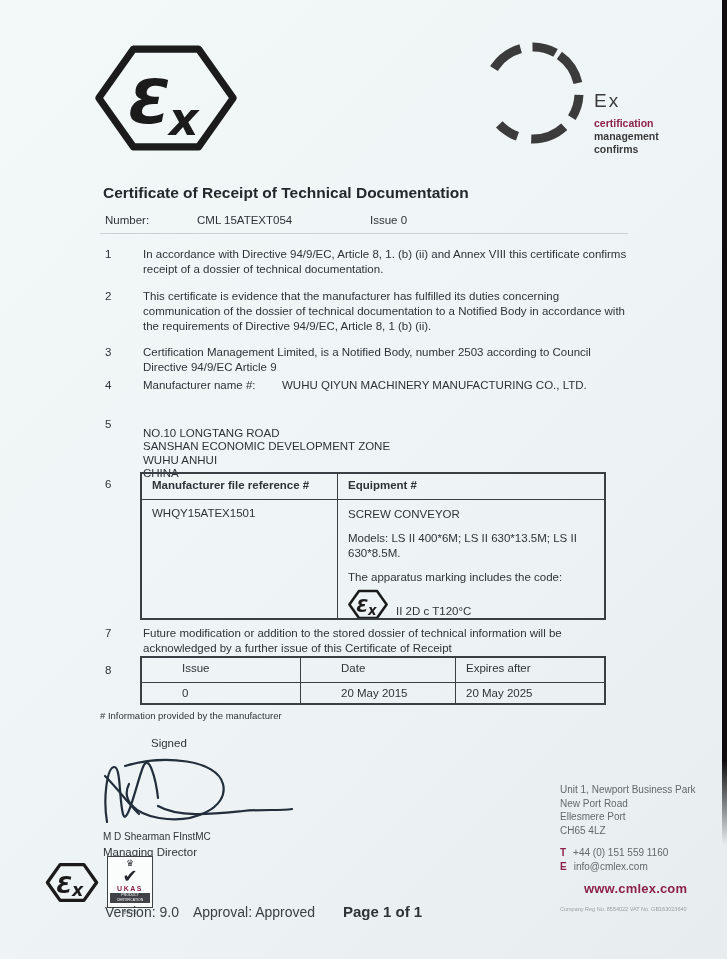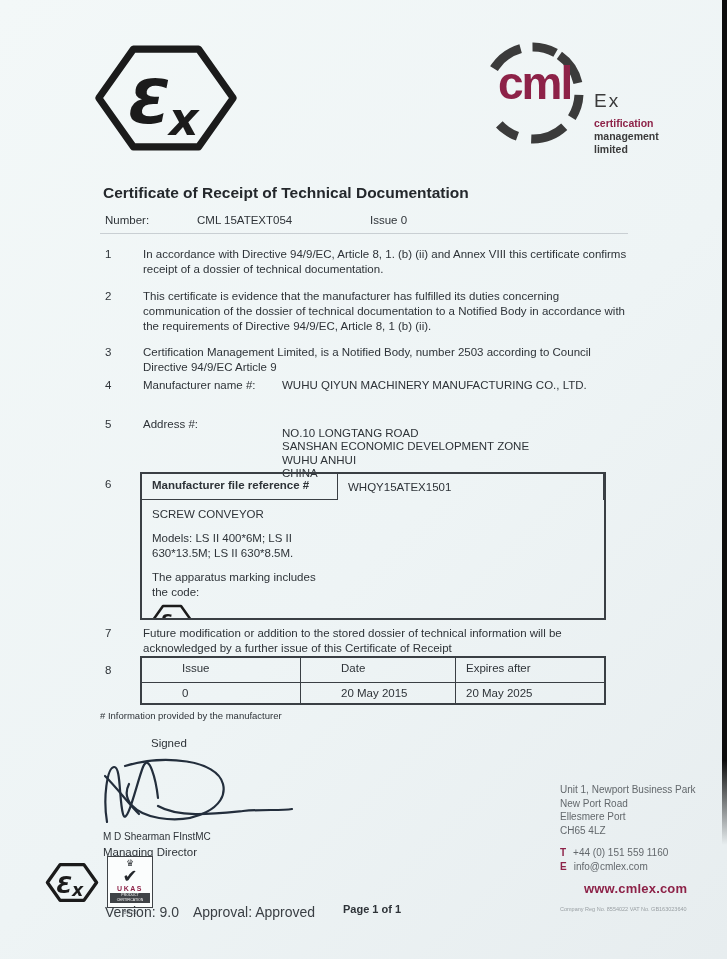--- a/index.html
+++ b/index.html
@@ -58,21 +58,21 @@
   
   .ukas{left:106px;top:856px;width:48px;text-align:center;}
   .ukas-box{width:44px;height:50px;border:1.5px solid #3f4347;background:#fbfdfd;margin:0 auto;}
   .ukas-crown{display:block;font-size:9px;line-height:9px;margin-top:2px;color:#2f3337;}
   .ukas-check{display:block;font-size:18px;line-height:16px;font-weight:bold;color:#24282c;}
   .ukas-name{display:block;font-size:7px;font-weight:bold;letter-spacing:1.5px;color:#8d2248;margin-top:1px;}
   .ukas-band{display:block;font-size:3.5px;line-height:5px;background:#3f4347;color:#fff;margin:1px 2px 0;}
   .ukas-num{display:block;font-size:6px;color:#6a6f73;margin-top:1px;}
   .version{left:105px;top:904px;font-size:14px;color:#3a3f44;}
   .version span{margin-right:14px;}
-  .pageno{left:343px;top:903px;font-size:11px;font-weight:bold;}
+  .pageno{left:343px;top:903px;font-size:15px;font-weight:bold;}
   
   .contact{left:560px;top:783px;width:158px;font-size:10px;color:#63686c;line-height:13.5px;}
   .contact .tline{margin-top:9px;}
   .contact .pl{color:#8d2248;font-weight:bold;margin-right:7px;}
   .contact .site{font-size:13px;font-weight:bold;color:#8d2248;margin-top:9px;letter-spacing:0.2px;margin-left:24px;}
   .contact .reg{font-size:5.5px;color:#9aa0a4;margin-top:7px;white-space:nowrap;}
 </style>
 </head>
 <body>
 
@@ -85,25 +85,24 @@
       <polygon points="4,55 38,7 102,7 136,55 102,103 38,103" fill="none" stroke="#1b1b1b" stroke-width="7" stroke-linejoin="round"></polygon>
       <text x="33" y="80" font-family="DejaVu Sans, sans-serif" font-style="italic" font-weight="bold" font-size="60" fill="#1b1b1b">Ɛ</text>
       <text x="73" y="91" font-family="DejaVu Sans, sans-serif" font-style="italic" font-weight="bold" font-size="45" fill="#1b1b1b">x</text>
     </svg>
   </div>
 
   <div class="abs cml-wrap">
     <svg width="110" height="110" viewBox="0 0 110 110">
       <circle cx="55" cy="55" r="46" fill="none" stroke="#3b3b3b" stroke-width="9" stroke-dasharray="34 12 24 12 36 14 22 60" transform="rotate(-55 55 55)"></circle>
     </svg>
-    <div class="cml-text">cml</div>
     <div class="cml-ex">Ex</div>
     <div class="cml-sub s1">certification</div>
     <div class="cml-sub s2">management</div>
-    <div class="cml-sub s3">limited</div>
+    <div class="cml-sub s3">confirms</div>
   </div>
 
   <div class="abs title">Certificate of Receipt of Technical Documentation</div>
   <div class="abs numrow">
     <span class="lbl">Number:</span>
     <span class="val">CML 15ATEXT054</span>
     <span class="iss">Issue 0</span>
   </div>
   <div class="abs hairline"></div>
 
@@ -121,32 +120,32 @@
   </div>
 
   <div class="row pair" style="top:378px;">
     <span class="num">4</span>
     <span class="label">Manufacturer name #:</span>
     <span class="value">WUHU QIYUN MACHINERY MANUFACTURING CO., LTD.</span>
   </div>
 
   <div class="row pair" style="top:417px;">
     <span class="num">5</span>
-    <span class="label">Address #:</span>
     <span class="value addr-lines" style="padding-top:10px;">
       <div>NO.10 LONGTANG ROAD</div>
       <div>SANSHAN ECONOMIC DEVELOPMENT ZONE</div>
       <div>WUHU ANHUI</div>
       <div>CHINA</div>
     </span>
   </div>
 
   <div class="abs" style="left:105px;top:478px;font-size:11.5px;">6</div>
   <div class="abs t6">
     <div class="c h cr">Manufacturer file reference #</div>
+    <div class="c h">Equipment #</div>
     <div class="c cr body-cell">WHQY15ATEX1501</div>
     <div class="c body-cell">
       <p>SCREW CONVEYOR</p>
       <p>Models: LS II 400*6M; LS II 630*13.5M; LS II 630*8.5M.</p>
       <p style="margin-bottom:4px;">The apparatus marking includes the code:</p>
       <div class="mark-row">
         <svg width="40" height="31" viewBox="0 0 140 110">
           <polygon points="4,55 38,7 102,7 136,55 102,103 38,103" fill="none" stroke="#1b1b1b" stroke-width="9" stroke-linejoin="round"></polygon>
           <text x="28" y="82" font-family="DejaVu Sans, sans-serif" font-style="italic" font-weight="bold" font-size="62" fill="#1b1b1b">Ɛ</text>
           <text x="70" y="92" font-family="DejaVu Sans, sans-serif" font-style="italic" font-weight="bold" font-size="47" fill="#1b1b1b">x</text>

